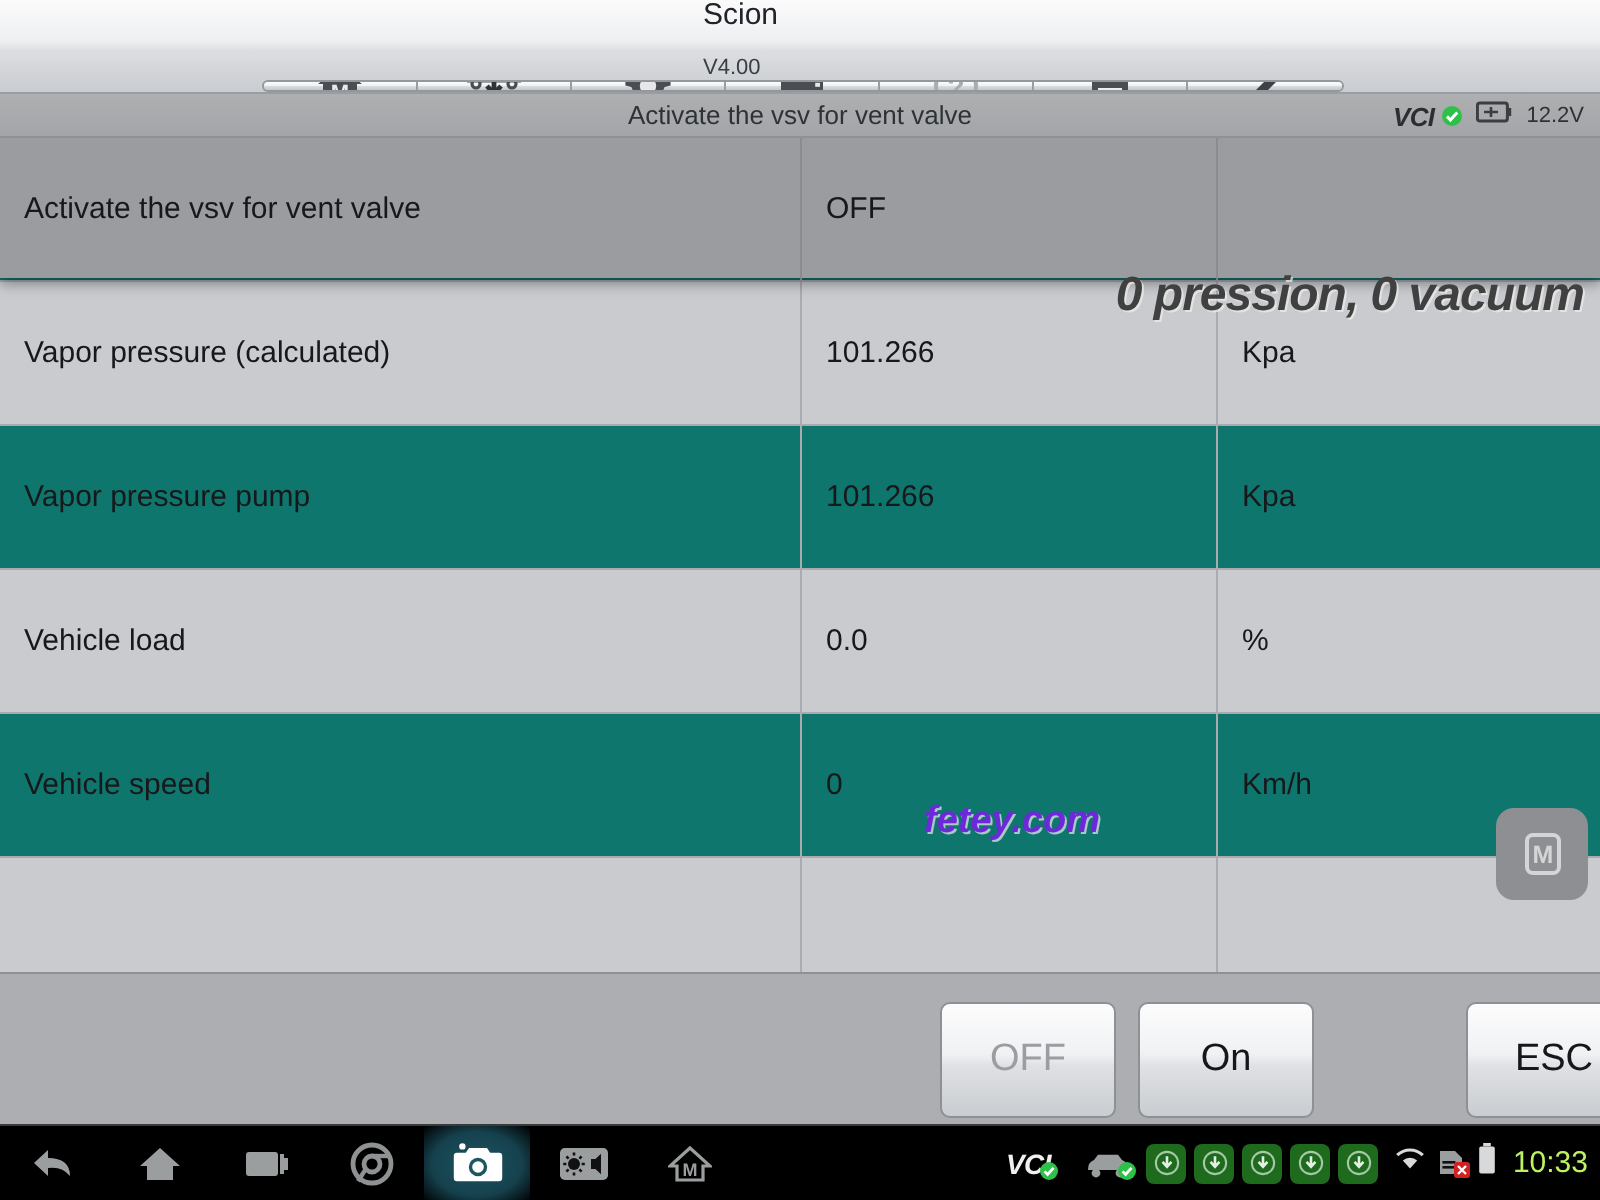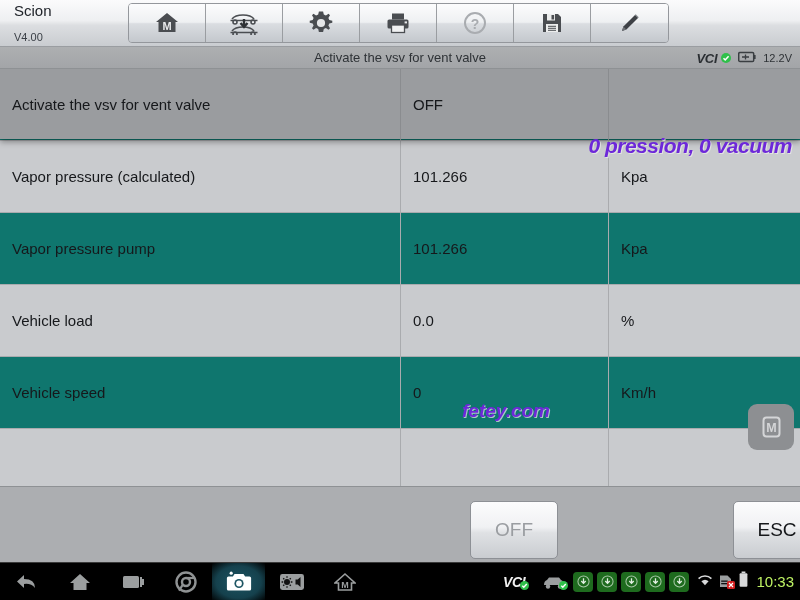--- a/index.html
+++ b/index.html
@@ -9,21 +9,21 @@
     background: #b8b8b8;
     overflow: hidden;
   }
   #app { position: relative; width: 800px; height: 600px; }
 
   
   .toolbar {
     position: absolute; left: 0; top: 0; width: 800px; height: 47px;
     background: linear-gradient(to bottom, #fbfbfc 0%, #eeeff1 45%, #dcdee1 55%, #c9ccd0 100%);
     border-bottom: 1px solid #9a9da1;
-    display: flex; align-items: center;
+    display: flex; align-items: center; flex-direction: column;
   }
   .brand { width: 125px; padding-left: 14px; line-height: 1.05; }
   .brand-name { font-size: 15px; color: #20242a; }
   .brand-ver { font-size: 11px; color: #3a3f46; margin-top: 13px; }
 
   .tb-group {
     display: flex; height: 40px; margin-left: 3px;
     border: 1px solid #94979c; border-radius: 4px; overflow: hidden;
     box-shadow: 0 1px 1px rgba(255,255,255,.8) inset;
   }
@@ -78,22 +78,22 @@
     position: absolute; left: 0; top: 0; width: 800px; height: 70px;
     background: #9a9c9f; z-index: 5;
     box-shadow: 0 3px 6px rgba(0,0,0,.35);
     display: flex; align-items: center;
   }
   .row-highlight .c-val, .row-highlight .c-unit { border-left: 1px solid #8a8c8f; }
 
   
   .wm-phrase {
     position: absolute; right: 8px; top: 134px; z-index: 6;
-    font-size: 21px; font-weight: bold; font-style: italic;
-    color: #6d28d9; letter-spacing: -.5px;
+    font-size: 24px; font-weight: bold; font-style: italic;
+    color: #404040; letter-spacing: -.5px;
     text-shadow: 1px 1px 0 rgba(235,235,235,.75);
     pointer-events: none;
     text-align: right;
   }
   .wm-site {
     position: absolute; left: 462px; top: 400px; z-index: 6;
     font-size: 19px; font-weight: bold; font-style: italic;
     color: #6d28d9;
     text-shadow: 1px 1px 0 rgba(235,235,235,.7);
     pointer-events: none;
@@ -288,20 +288,21 @@
 
   <div class="fab">
     <svg width="28" height="28" viewBox="0 0 28 28">
       <rect x="6.5" y="4.5" width="16" height="19" rx="3" fill="none" stroke="#d4d5d7" stroke-width="2"></rect>
       <text x="14.5" y="18.5" font-size="12.5" font-weight="bold" fill="#d4d5d7" text-anchor="middle" font-family="Liberation Sans, sans-serif">M</text>
     </svg>
   </div>
 
   <div class="btnbar">
     <div class="abtn disabled" style="left:470px;">OFF</div>
+    <div class="abtn" style="left:569px;">On</div>
     <div class="abtn" style="left:706px;margin-left:27px;">ESC</div>
   </div>
 
   <div class="navbar">
     <div class="nav-left">
       <div class="nav-item">
         <svg width="24" height="20" viewBox="0 0 24 20">
           <path d="M9 3 L2 9.5 L9 16 L9 12 q7-1 11 4 q0-9-11-9 z" fill="#9b9e9f"></path>
         </svg>
       </div>

